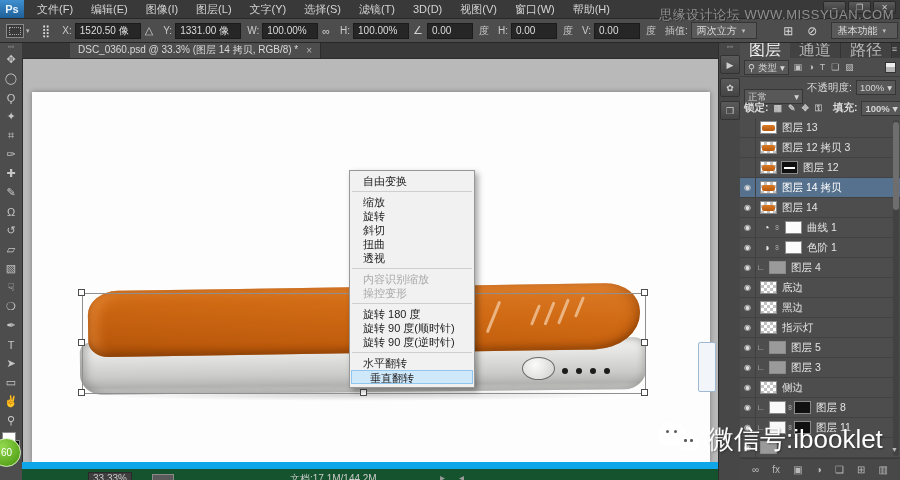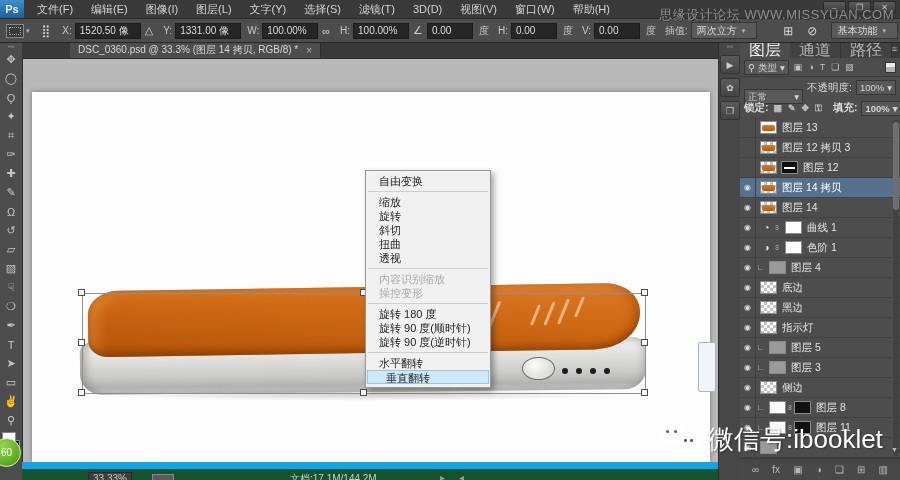--- a/index.html
+++ b/index.html
@@ -70,21 +70,21 @@
         border:1px solid #6b6b69;background:radial-gradient(circle at 40% 32%,#fbfbfa,#dadad8 75%,#c8c8c6);}
   .pb-dot{position:absolute;top:310px;width:6px;height:6px;border-radius:50%;background:#1c1c1c;}
   .pb-mark{position:absolute;width:3px;background:#efc093;opacity:.85;transform:rotate(22deg);border-radius:2px;}
   
   .bline{position:absolute;background:#8f8f8f;}
   .handle{position:absolute;width:7px;height:7px;background:#fff;border:1px solid #4c4c4c;box-sizing:border-box;}
   .canvas-scroll{position:absolute;right:2px;top:284px;width:16px;height:48px;background:#f2f6fa;
         border:1px solid #9fb9d2;border-radius:2px;}
 
   
-  #cmenu{position:absolute;left:365px;top:170px;width:124px;background:#f1f1f1;border:1px solid #979797;
+  #cmenu{position:absolute;left:349px;top:170px;width:124px;background:#f1f1f1;border:1px solid #979797;
         box-shadow:3px 3px 6px rgba(0,0,0,.35);padding:3px 0;z-index:40;font-size:11px;color:#1e1e1e;}
   .cmi{height:14px;line-height:14px;padding-left:13px;white-space:nowrap;overflow:hidden;}
   .cmi.disabled{color:#a9a9a9;}
   .cmi.hl{background:#cfe8fa;border:1px solid #8ec6ee;box-sizing:border-box;margin:0 1px;padding-left:18px;}
   .csep{height:1px;background:#cfcfcf;margin:3px 2px;}
 
   
   #dock{position:absolute;left:718px;top:42px;width:22px;height:438px;background:#474747;
         border-left:1px solid #2d2d2d;border-right:1px solid #2d2d2d;display:flex;flex-direction:column;
         align-items:center;z-index:5;}

